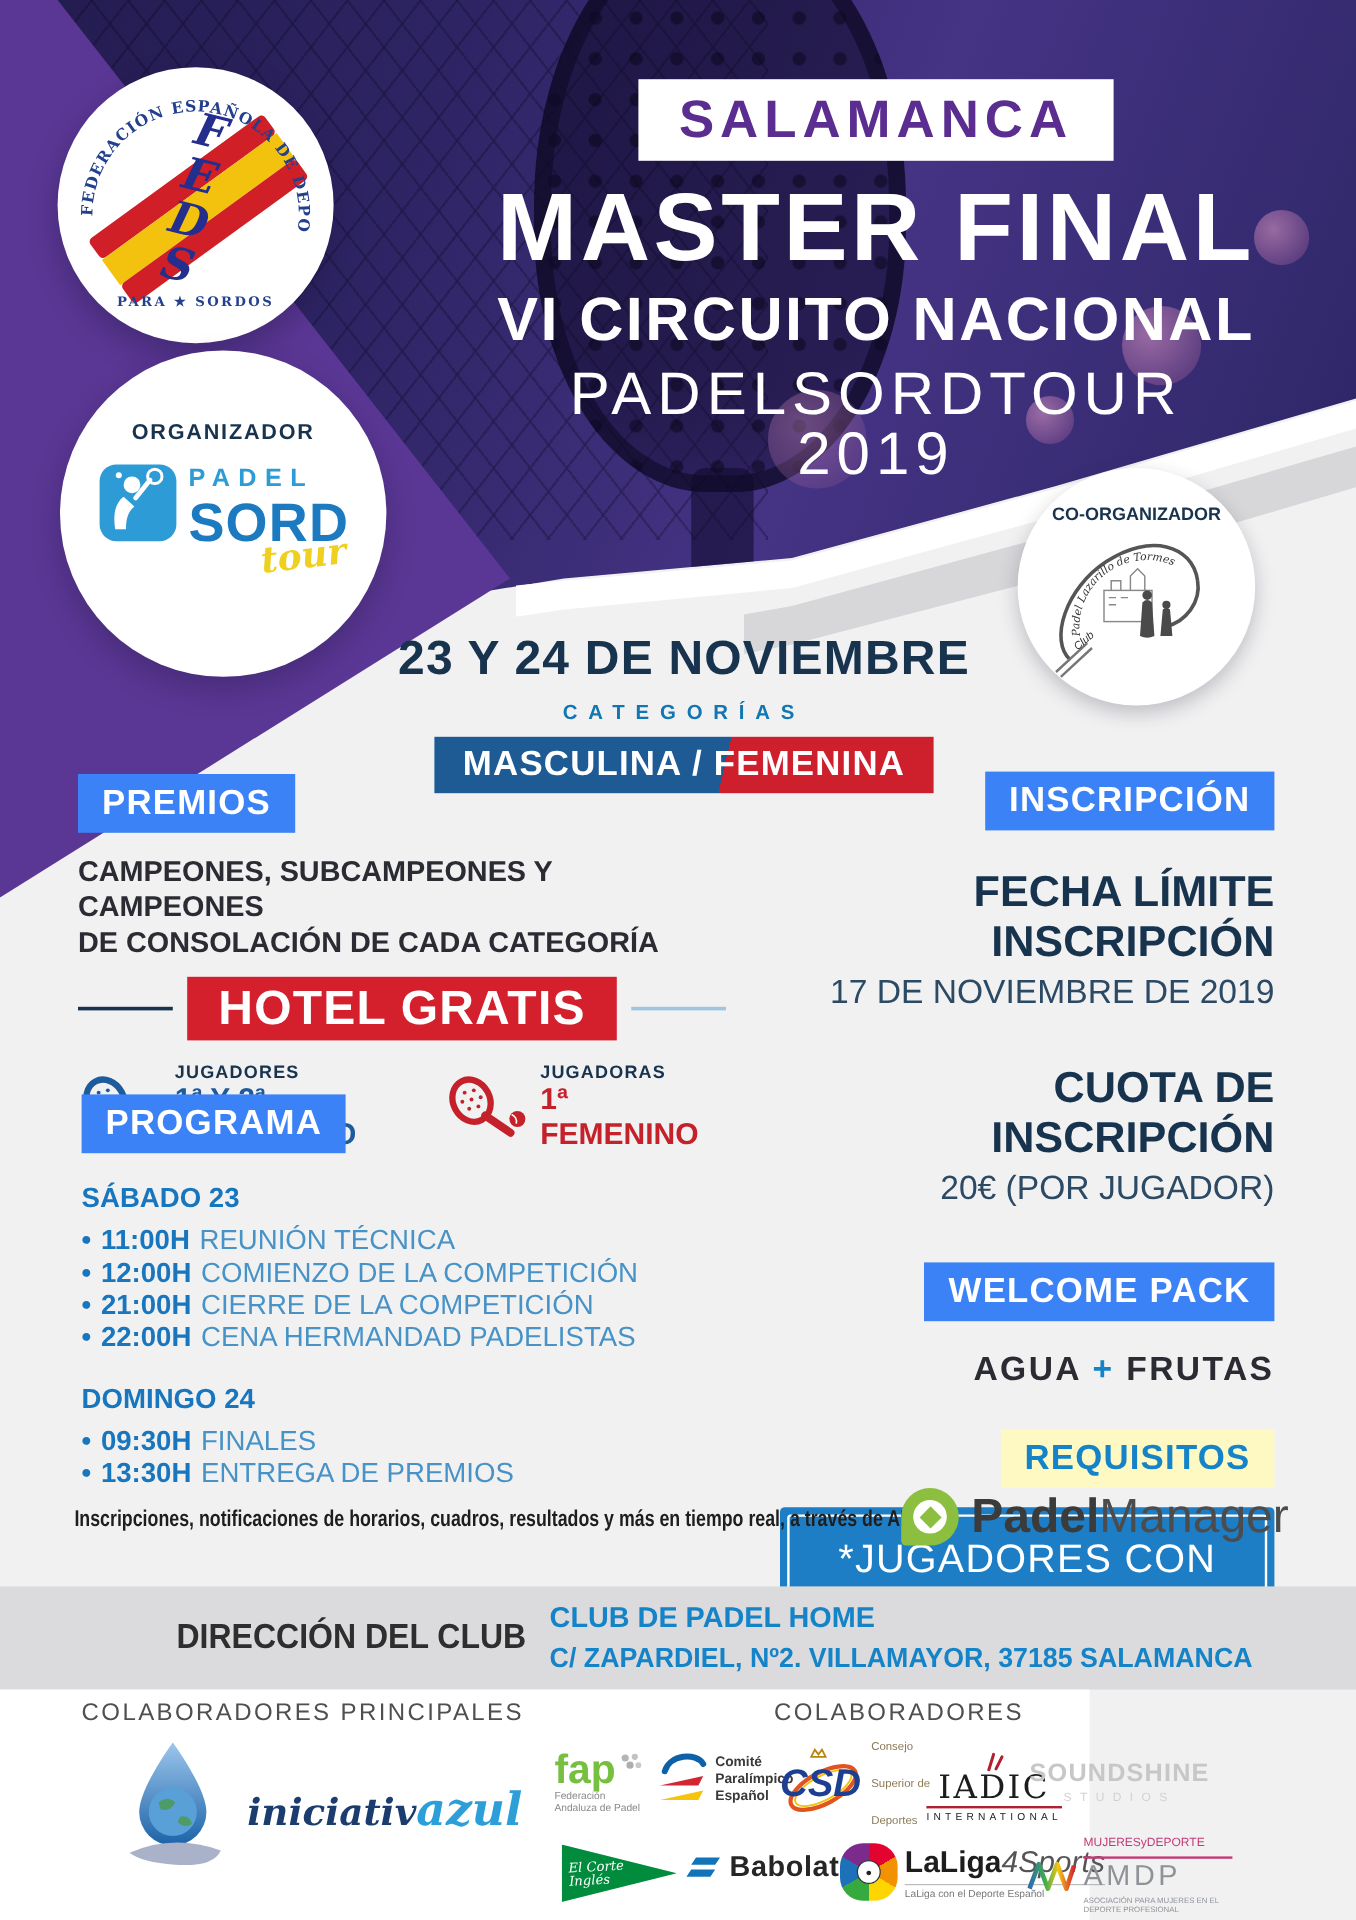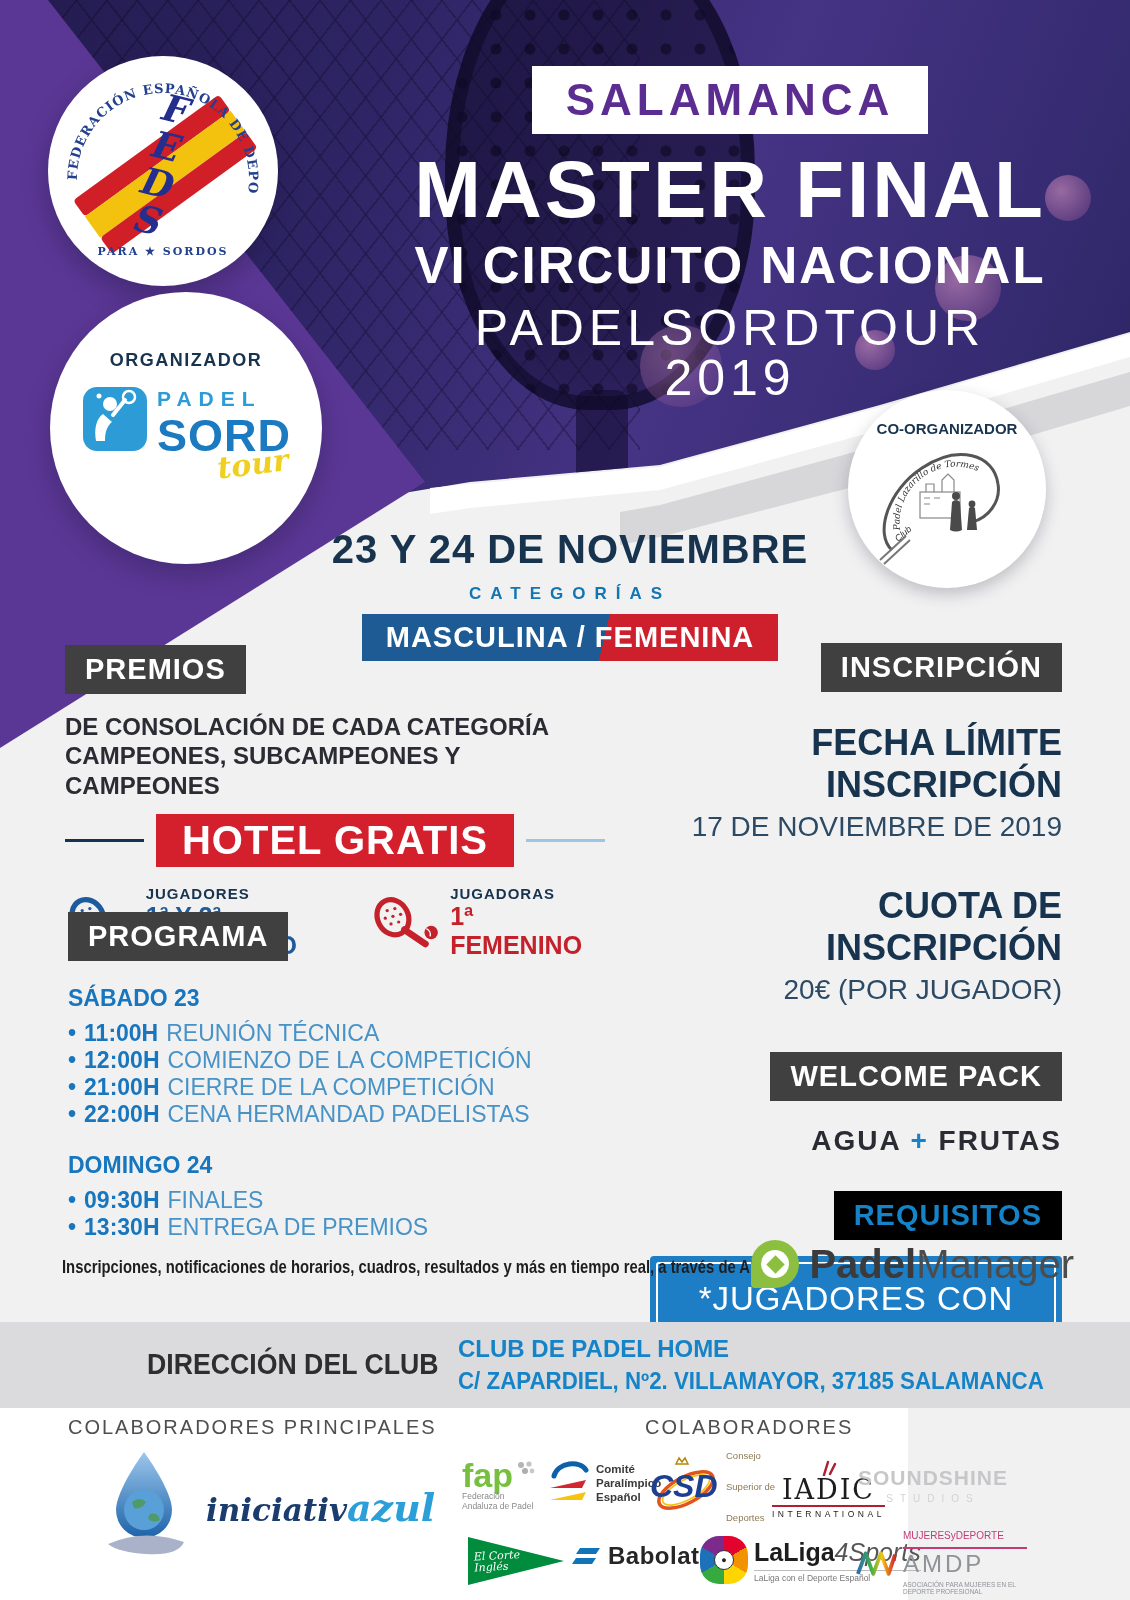--- a/index.html
+++ b/index.html
@@ -65,23 +65,23 @@
   .club-sketch{position:absolute;left:24px;top:48px;}
 
   
   .event{position:absolute;left:255px;top:486px;width:630px;text-align:center;z-index:7;margin-top:41px;}
   .event-dates{font-size:40px;font-weight:800;color:#17334d;letter-spacing:1px;}
   .event-cats{font-size:17px;font-weight:800;color:#1276b2;letter-spacing:9px;margin-top:12px;}
   .cat-badge{display:inline-block;margin-top:10px;padding:7px 24px;font-size:29px;font-weight:800;
     color:#fff;letter-spacing:1px;background:linear-gradient(103deg,#1e5b94 58%,#cd1f2c 58%);}
 
   
-  .badge-blue{display:inline-block;background:#404040;color:#fff;font-weight:800;font-size:29px;
+  .badge-blue{display:inline-block;background:#3b82f6;color:#fff;font-weight:800;font-size:29px;
     padding:8px 20px;letter-spacing:1px;}
-  .badge-white{display:inline-block;background:#000000;color:#1583c8;font-weight:800;font-size:29px;
+  .badge-white{display:inline-block;background:#fef9c3;color:#1583c8;font-weight:800;font-size:29px;
     padding:8px 20px;letter-spacing:1px;}
 
   
   .premios{position:absolute;left:65px;top:645px;width:540px;z-index:7;}
   .camp-text{margin-top:18px;font-size:24px;font-weight:800;color:#2b2b33;line-height:1.22;}
   .hotel-row{display:flex;align-items:center;margin-top:14px;gap:12px;}
   .hline{height:3px;flex:1;}
   .hl-left{background:#17334d;}
   .hl-right{background:#9fc6e0;}
   .hotel-badge{background:#d41f2d;color:#fff;font-weight:800;font-size:40px;padding:4px 26px;letter-spacing:1px;}
@@ -272,22 +272,22 @@
 
   <div class="event">
     <div class="event-dates">23 Y 24 DE NOVIEMBRE</div>
     <div class="event-cats">CATEGORÍAS</div>
     <div class="cat-badge"><span>MASCULINA</span> <span>/</span> <span>FEMENINA</span></div>
   </div>
 
   <div class="premios">
     <div class="badge-blue">PREMIOS</div>
     <div class="camp-text">
+      <div>CAMPEONES, SUBCAMPEONES Y CAMPEONES</div>
       <div>DE CONSOLACIÓN DE CADA CATEGORÍA</div>
-      <div>CAMPEONES, SUBCAMPEONES Y CAMPEONES</div>
     </div>
     <div class="hotel-row">
       <div class="hline hl-left"></div>
       <div class="hotel-badge">HOTEL GRATIS</div>
       <div class="hline hl-right"></div>
     </div>
     <div class="players-row">
       <div class="player-item blue-item">
         <svg width="76" height="58" viewBox="0 0 76 58">
           <ellipse cx="24" cy="24" rx="16" ry="19" transform="rotate(-28 24 24)" fill="none" stroke="currentColor" stroke-width="5.5"></ellipse>

